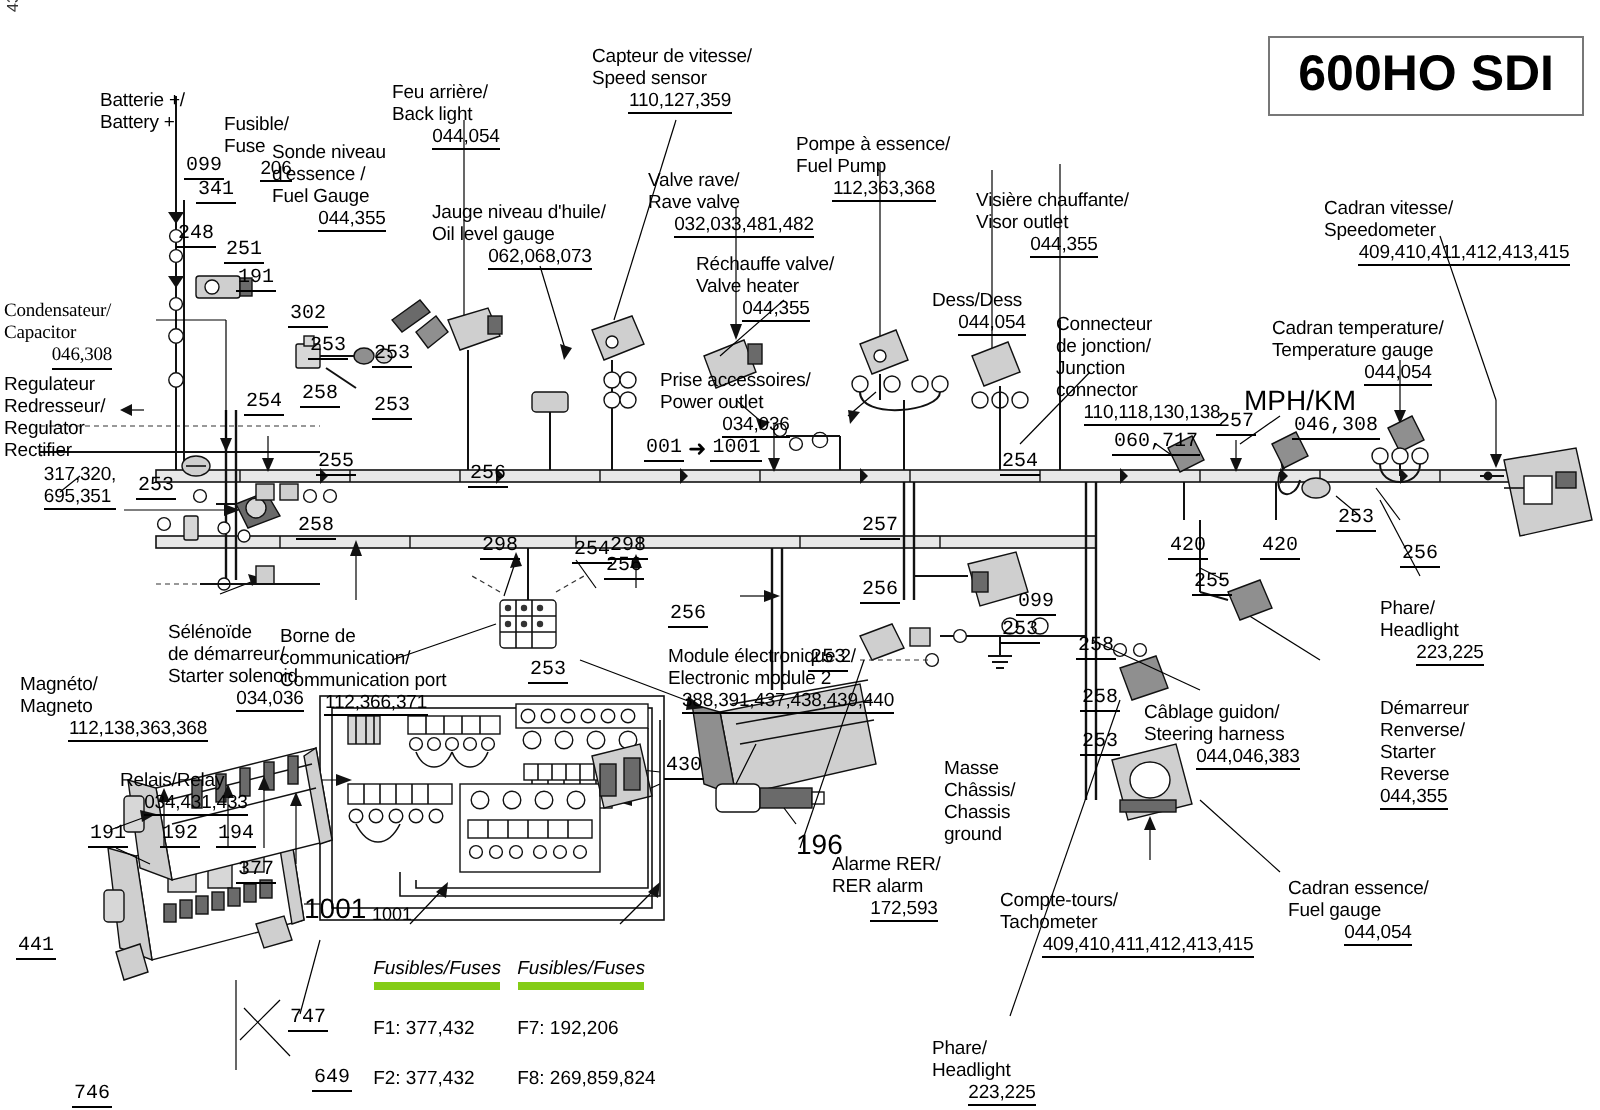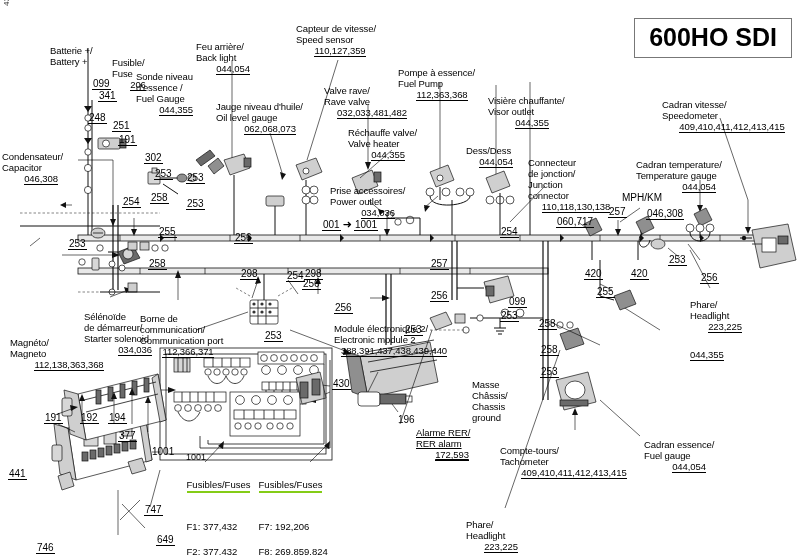--- a/index.html
+++ b/index.html
@@ -30,26 +30,26 @@
     width:-moz-fit-content;
     width:fit-content;
     font-size:9.5px;
   }
   .num{
     position:absolute;
     font-size:10px;
     color:#000;
     border-bottom:1px solid #000;
     padding:0 1px;
-    font-family:Liberation Sans, sans-serif;
+    font-family:Liberation Mono, monospace;
     white-space:nowrap;
   }
   .numplain{
     position:absolute;
-    font-size:10px;
+    font-size:14px;
     color:#000;
     font-family:"Liberation Sans", sans-serif;
     white-space:nowrap;
   }
   .title-box{
     position:absolute;
     right:8px;top:18px;
     border:1px solid #777;
     padding:4px 14px 5px 14px;
     font-size:25px;
@@ -71,23 +71,24 @@
   }
   .fuselist{
     position:absolute;
     font-size:9.5px;
     line-height:12.5px;
     font-family:"Liberation Sans", sans-serif;
     color:#000;
     white-space:pre;
   }
   .fuselist .hd{
-    border-bottom:2px solid #84cc16;
+    border-bottom:4px solid #84cc16;
     display:inline-block;
-    margin-bottom:15px;
+    margin-bottom:1px;
+    font-style:italic;
   }
   svg.wires{
     position:absolute;left:0;top:0;
     width:800px;height:555px;
     pointer-events:none;
   }
   .leader{stroke:#000;stroke-width:0.6;fill:none;}
   .harness{stroke:#111;stroke-width:1;fill:none;}
   .harness-thick{stroke:#111;stroke-width:1.2;fill:none;}
   .harness-band{fill:#e8e8e8;stroke:#111;stroke-width:0.8;}
@@ -687,26 +688,34 @@
 Speedometer</span>
     <span class="pn">409,410,411,412,413,415</span>
   </div>
 
   <div class="lbl" style="left:636px;top:148px;width:126px;">
     <span>Cadran temperature/
 Temperature gauge</span>
     <span class="pn">044,054</span>
   </div>
 
-  <div class="lbl" style="left:2px;top:140px;width:78px;">
+  <div class="lbl" style="left:2px;top:140px;width:78px;font-family:Liberation Serif, serif;">
     <span>Condensateur/
 Capacitor</span>
     <span class="pn">046,308</span>
   </div>
 
+  <div class="lbl" style="left:2px;top:176px;width:76px;">
+    <span>Regulateur
+Redresseur/
+Regulator
+Rectifier</span>
+    <span class="pn" style="margin-top:1px;">317,320,
+695,351</span>
+  </div>
 
   <div class="lbl" style="left:330px;top:174px;width:96px;">
     <span>Prise accessoires/
 Power outlet</span>
     <span class="pn">034,036</span>
   </div>
 
   <div class="lbl" style="left:84px;top:300px;width:102px;">
     <span>Sélénoïde
 de démarreur/
@@ -720,28 +729,32 @@
     <span class="pn">112,138,363,368</span>
   </div>
 
   <div class="lbl" style="left:140px;top:302px;width:96px;">
     <span>Borne de
 communication/
 Communication port</span>
     <span class="pn">112,366,371</span>
   </div>
 
+  <div class="lbl" style="left:60px;top:374px;width:76px;">
+    <span>Relais/Relay</span>
+    <span class="pn">034,431,433</span>
+  </div>
 
   <div class="lbl" style="left:334px;top:312px;width:120px;">
     <span>Module électronique 2/
 Electronic module 2</span>
     <span class="pn">388,391,437,438,439,440</span>
   </div>
 
-  <div class="lbl" style="left:416px;top:416px;width:72px;text-decoration:underline;">
+  <div class="lbl" style="left:416px;top:416px;width:72px;">
     <span>Alarme RER/
 RER alarm</span>
     <span class="pn">172,593</span>
   </div>
 
   <div class="lbl" style="left:472px;top:368px;width:60px;">
     <span>Masse
 Châssis/
 Chassis
 ground</span>
@@ -752,22 +765,31 @@
 Tachometer</span>
     <span class="pn">409,410,411,412,413,415</span>
   </div>
 
   <div class="lbl" style="left:644px;top:428px;width:90px;">
     <span>Cadran essence/
 Fuel gauge</span>
     <span class="pn">044,054</span>
   </div>
 
+  <div class="lbl" style="left:572px;top:340px;width:104px;">
+    <span>Câblage guidon/
+Steering harness</span>
+    <span class="pn">044,046,383</span>
+  </div>
 
   <div class="lbl left" style="left:690px;top:338px;width:64px;">
+    <span>Démarreur
+Renverse/
+Starter
+Reverse</span>
     <span class="pn" style="margin:0;">044,355</span>
   </div>
 
   <div class="lbl" style="left:690px;top:288px;width:70px;">
     <span>Phare/
 Headlight</span>
     <span class="pn">223,225</span>
   </div>
 
   <div class="lbl" style="left:466px;top:508px;width:70px;">

